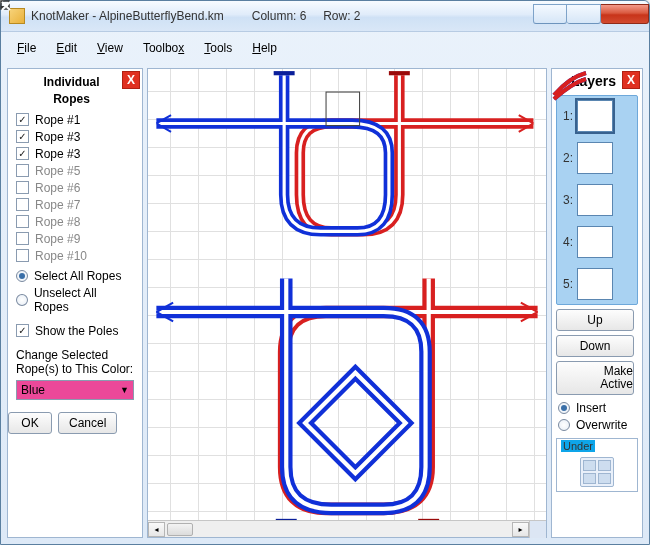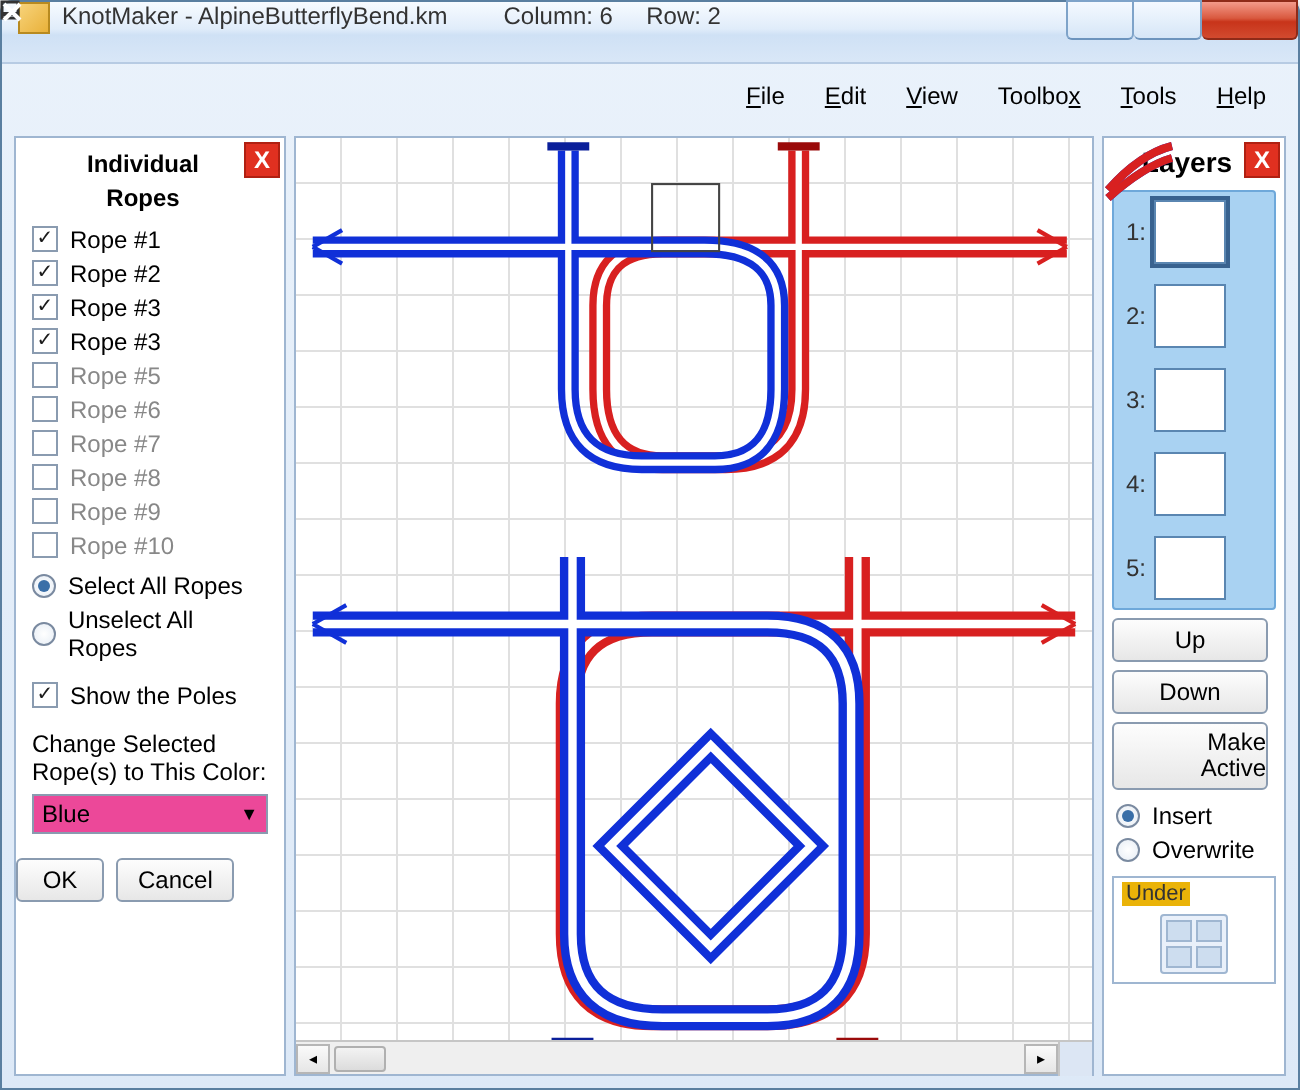--- a/index.html
+++ b/index.html
@@ -1,26 +1,26 @@
 <!DOCTYPE html>
 <html><head>
 <meta charset="utf-8">
 <style>
   * { box-sizing: border-box; margin: 0; padding: 0; font-family: "Segoe UI", Tahoma, sans-serif; font-size: 12px; }
   html, body { width: 650px; height: 545px; overflow: hidden; }
   .window { width: 650px; height: 545px; border: 1px solid #5a7fa0; border-radius: 6px 6px 0 0; background: linear-gradient(#eaf2fb, #dde9f7); display: flex; flex-direction: column; box-shadow: 0 0 4px rgba(0,0,0,.3); }
-  .titlebar { height: 30px; display: flex; align-items: flex-start; padding: 0 0 0 8px; background: linear-gradient(#f7fbff, #e0ecfa 45%, #cfe1f5 55%, #d9e7f7); border-radius: 6px 6px 0 0; }
+  .titlebar { height: 30px; display: flex; align-items: center; padding: 0 0 0 8px; background: linear-gradient(#f7fbff, #e0ecfa 45%, #cfe1f5 55%, #d9e7f7); border-radius: 6px 6px 0 0; }
   .tb-icon { width: 16px; height: 16px; background: linear-gradient(135deg,#f7d37a,#e9b13a); border:1px solid #b88a20; margin-right:6px; }
   .tb-title { color:#333; white-space:pre; }
   .tb-status { margin-left: 28px; color:#333; white-space:pre; }
   .tb-btns { margin-left:auto; display:flex; height:22px; }
   .tb-btn { width:34px; height:20px; margin-left:0; border:1px solid #7ea3c9; border-bottom:1px solid #6d94bd; background:linear-gradient(#f4f9ff,#d6e6f7); border-radius:0 0 3px 3px; display:flex; align-items:center; justify-content:center; margin-top:-1px; }
   .tb-btn + .tb-btn { border-left:none; }
   .tb-close { width:48px; background:linear-gradient(#f49a8a,#d9593f 45%,#c8341a 55%,#d24a2f); border-color:#8f2a18; }
-  .menubar { height:24px; display:flex; align-items:center; gap:4px; padding:16px 8px; border-top:1px solid #b7cbe3;justify-content:flex-end; }
+  .menubar { height:24px; display:flex; align-items:center; gap:4px; padding:16px 8px; border-top:1px solid #b7cbe3; }
   .menu-item { padding:2px 8px; }
   .client { flex:1; display:flex; padding:4px 6px 6px 6px; gap:4px; overflow:hidden; }
   .panel { background:#fff; border:1px solid #9fb6d1; position:relative; }
   .left { width:136px; height:100%; display:flex; flex-direction:column; }
   .p-head { display:flex; align-items:flex-start;margin-left:15px; }
   .p-title { flex:1; text-align:center; font-weight:bold; font-size:14px; padding:4px 0 2px; line-height:1.15; }
   .p-close { width:18px; height:18px; background:#e03020; color:#fff; font-weight:bold; display:flex; align-items:center; justify-content:center; margin:2px; border:1px solid #b02012; cursor:default; }
   .chk-list { padding:4px 8px 0 8px; display:flex; flex-direction:column; gap:3px; }
   .chk { display:flex; align-items:center; gap:6px; }
   .chk-box { width:13px; height:13px; border:1px solid #8a9bb0; background:#fff; display:flex; align-items:center; justify-content:center; }
@@ -51,21 +51,21 @@
   .right { width:92px; height:100%; display:flex; flex-direction:column; }
   .layer-list { background:#a9d2f2; margin:4px; border:1px solid #6ea8da; padding:4px 4px; display:flex; flex-direction:column; gap:10px; border-radius:2px; }
   .layer-row { display:flex; align-items:center; gap:4px; }
   .layer-row span.idx { width:12px; text-align:right; color:#333; }
   .thumb { width:36px; height:32px; background:#fff; border:1px solid #5a86b1; }
   .thumb.sel { outline:2px solid #38628f; }
   .layer-btns { padding:0 4px; display:flex; flex-direction:column; gap:4px; }
   .layer-btns .winbtn { width:78px; padding:3px 0; }
   .insert-grp { padding:6px 6px 0 6px; display:flex; flex-direction:column; gap:3px; }
   .under-grp { margin:6px 4px 4px 4px; border:1px solid #9fb6d1; padding:2px 4px 4px; }
-  .under-grp .lbl { font-size:11px; color:#333; position:relative; top:-2px; background:#eab308; padding:0 2px; }
+  .under-grp .lbl { font-size:11px; color:#333; position:relative; top:-2px; background:#0ea5e9; padding:0 2px; }
   .quad { width:34px; height:30px; margin:2px auto 0; background:#e9f0fa; border:1px solid #9fb6d1; display:grid; grid-template-columns:1fr 1fr; grid-template-rows:1fr 1fr; gap:2px; padding:2px; border-radius:2px; }
   .quad div { background:#cdddef; border:1px solid #9fb6d1; }
   svg { position:absolute; inset:0; }
   
   .mu { text-decoration: underline; }
 </style>
 </head>
 <body>
 
 <div class="window">
@@ -114,24 +114,20 @@
       </div>
 
       <div class="chk-list">
 
       <div class="chk">
             <div class="chk-box checked"></div>
             <span class="chk-label">Rope #1</span>
           </div>
           <div class="chk">
             <div class="chk-box checked"></div>
-            <span class="chk-label">Rope #2</span>
-          </div>
-          <div class="chk">
-            <div class="chk-box checked"></div>
             <span class="chk-label">Rope #3</span>
           </div>
           <div class="chk">
             <div class="chk-box checked"></div>
             <span class="chk-label">Rope #3</span>
           </div>
           <div class="chk">
             <div class="chk-box"></div>
             <span class="chk-label dis">Rope #5</span>
           </div>

